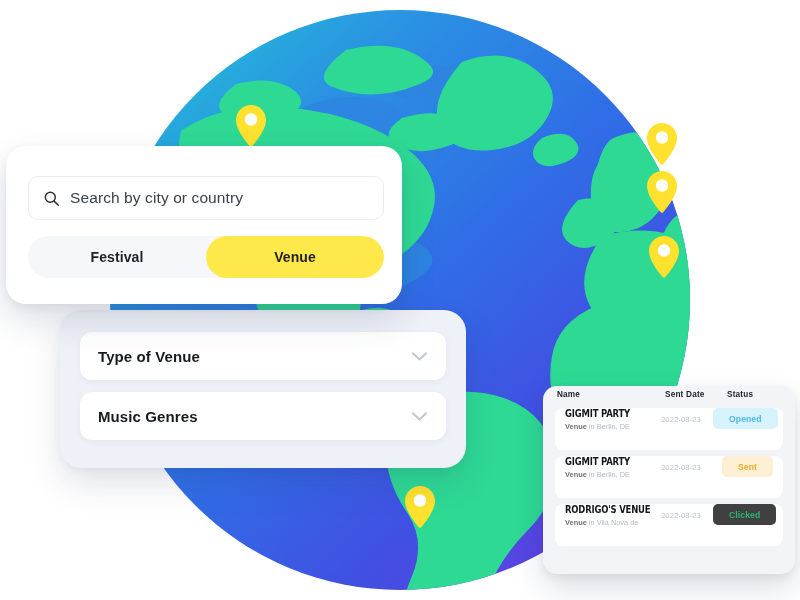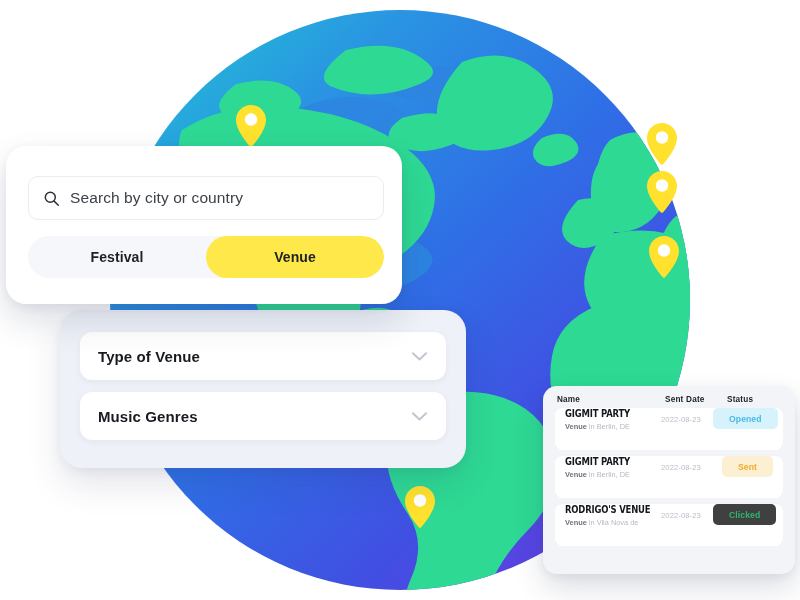--- a/index.html
+++ b/index.html
@@ -65,21 +65,21 @@
   .chev{width:17px;height:11px;flex:0 0 auto;opacity:.85;}
 
   
   .table-card{
     position:absolute;left:543px;top:386px;width:252px;height:188px;
     background:#f2f4f8;border-radius:14px;
     box-shadow:0 14px 30px rgba(40,50,90,.16),0 3px 9px rgba(40,50,90,.07);
     z-index:7;overflow:hidden;
   }
   .thead{
-    display:flex;align-items:center;height:22px;padding:4px 14px 0 14px;
+    display:flex;height:22px;padding:4px 14px 0 14px;
     box-sizing:border-box;
   }
   .th{font-size:8.2px;font-weight:700;color:#1b1f26;letter-spacing:.2px;}
   .th.c-name{flex:0 0 108px;}
   .th.c-date{flex:0 0 62px;text-align:left;}
   .th.c-status{flex:1 1 auto;text-align:left;}
   .trow{
     display:flex;height:42px;margin:0 12px 6px 12px;
     background:#ffffff;border-radius:8px;padding:0 10px;box-sizing:border-box;
   }

